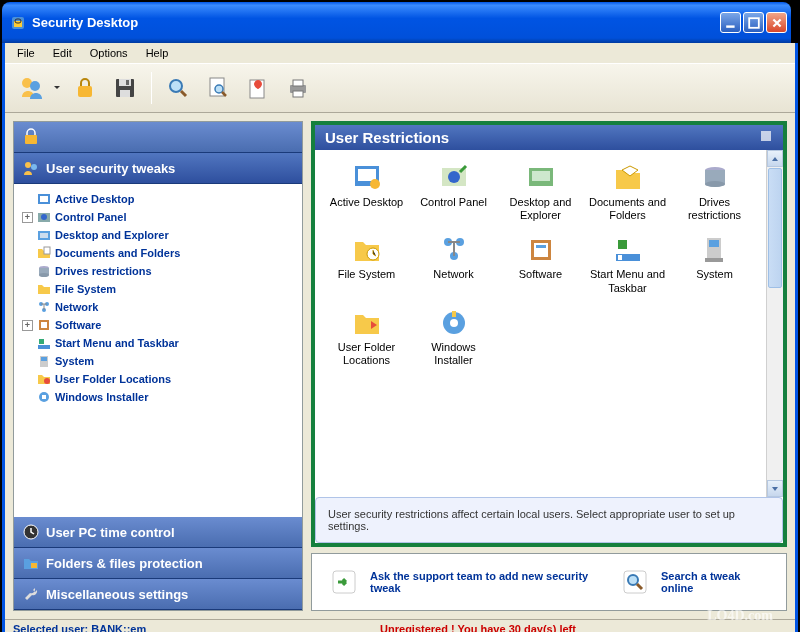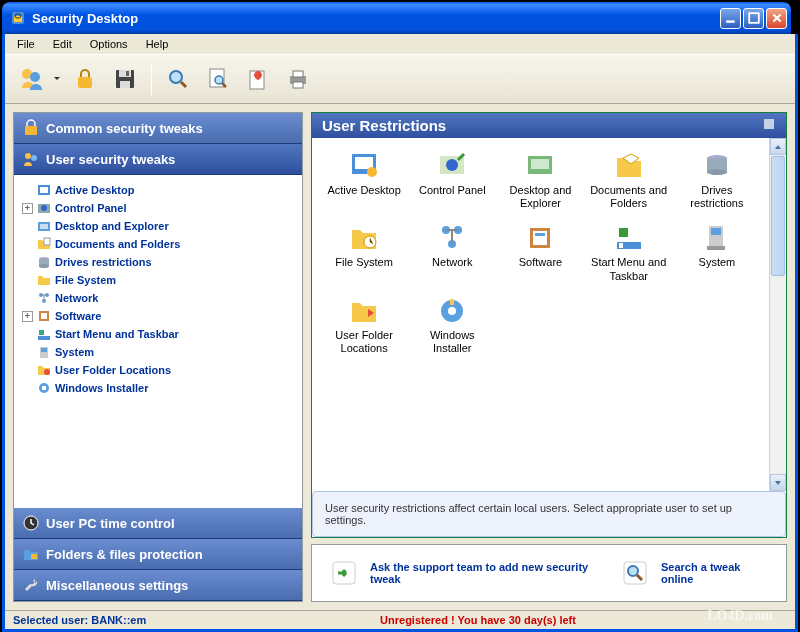--- a/index.html
+++ b/index.html
@@ -1,19 +1,19 @@
 <!DOCTYPE html>
 <html><head>
 <meta charset="utf-8">
 <style>
 * { margin: 0; padding: 0; box-sizing: border-box; }
 body { font-family: Tahoma, sans-serif; font-size: 11px; background: #000; width: 800px; height: 632px; overflow: hidden; position: relative; }
 
 
-.titlebar { background: linear-gradient(to bottom, #0056e8 0%, #3b8cff 8%, #0054e3 40%, #0050da 88%, #003aa0 100%); height: 32px; display: flex; align-items: center; padding: 0 4px; border-radius: 8px 8px 0 0; margin: 2px 9px 0 2px; }
+.titlebar { background: linear-gradient(to bottom, #0056e8 0%, #3b8cff 8%, #0054e3 40%, #0050da 88%, #003aa0 100%); height: 41px; display: flex; align-items: center; padding: 0 4px; border-radius: 8px 8px 0 0; margin: 2px 9px 0 2px; }
 .titlebar-icon { width: 16px; height: 16px; margin: 0 4px; display: flex; }
 .titlebar-text { color: #fff; font-weight: bold; font-size: 13px; flex: 1; padding-left: 2px; }
 .win-buttons { display: flex; gap: 2px; }
 .win-btn { width: 21px; height: 21px; border-radius: 3px; border: 1px solid #fff; display: flex; align-items: center; justify-content: center; cursor: pointer; }
 .win-min, .win-max { background: linear-gradient(to bottom, #7ba7e8, #2a5fc0); }
 .win-close { background: linear-gradient(to bottom, #f1a689, #d9472b); }
 .win-btn svg { width: 12px; height: 12px; }
 
 
 .window-frame { background: #f9a8d4; border: 3px solid #0054e3; border-top: none; margin: 0 2px 2px 2px; height: 598px; display: flex; flex-direction: column; }
@@ -39,21 +39,21 @@
 
 .tree { flex: 1; padding: 6px; overflow: auto; }
 .tree-item { display: flex; align-items: center; padding: 1px 2px; gap: 3px; color: #003399; font-weight: bold; cursor: pointer; font-size: 11px; }
 .tree-exp { width: 11px; height: 11px; display: flex; align-items: center; justify-content: center; font-size: 9px; color: #666; border: 1px solid #999; background: #fff; line-height: 1; }
 .tree-exp.empty { border: none; background: transparent; }
 .tree-icon { width: 16px; height: 16px; flex-shrink: 0; }
 
 
 .rightpanel { flex: 1; display: flex; flex-direction: column; gap: 6px; min-width: 0; }
 .panel-header { background: linear-gradient(to bottom, #5176c0, #2e4f9e); color: #fff; font-weight: bold; font-size: 15px; padding: 4px 10px; display: flex; align-items: center; justify-content: space-between; }
-.icon-grid-wrap { background: #fff; border: 1px solid #15803d; display: flex; flex-direction: column; flex: 1; min-height: 0; }
+.icon-grid-wrap { background: #fff; border: 4px solid #15803d; display: flex; flex-direction: column; flex: 1; min-height: 0; }
 .icon-viewport { display: flex; flex: 1; min-height: 0; }
 .icon-grid { flex: 1; padding: 10px; display: grid; grid-template-columns: repeat(5, 1fr); gap: 8px 4px; align-content: start; overflow: hidden; }
 .grid-item { display: flex; flex-direction: column; align-items: center; text-align: center; cursor: pointer; padding: 2px; }
 .grid-icon { width: 32px; height: 32px; margin-bottom: 2px; }
 .grid-label { font-size: 11px; line-height: 1.2; }
 .vscroll { width: 17px; background: #f0f0f0; display: flex; flex-direction: column; border-left: 1px solid #d0d0d0; }
 .vscroll-btn { height: 17px; background: linear-gradient(#e8f1fb, #c6d7ed); border: 1px solid #b6c8e0; display: flex; align-items: center; justify-content: center; cursor: pointer; }
 .vscroll-thumb { height: 120px; background: linear-gradient(to right, #c9ddf5, #bdd4f0); border: 1px solid #9ebfe6; border-radius: 2px; margin: 1px; }
 .vscroll-track { flex: 1; }
 
@@ -168,21 +168,20 @@
 </div>
 
 <div class="main">
 
   <div class="sidebar">
     <div class="cat-header light">
       <span class="cat-icon"><svg viewBox="0 0 18 18">
               <rect x="3" y="7" width="12" height="9" rx="1" fill="#f7b733"></rect>
               <path d="M5 7V5a4 4 0 018 0v2" fill="none" stroke="#fff" stroke-width="1.5"></path>
             </svg></span>
-      <span>Common security tweaks</span>
     </div>
     <div class="cat-header">
       <span class="cat-icon"><svg viewBox="0 0 18 18">
               <circle cx="6" cy="6" r="3" fill="#f9c04a"></circle>
               <circle cx="12" cy="8" r="3" fill="#7ab8ed"></circle>
               <path d="M2 16c0-3 2-4 4-4s4 1 4 4" fill="#f9c04a"></path>
             </svg></span>
       <span>User security tweaks</span>
     </div>
 

